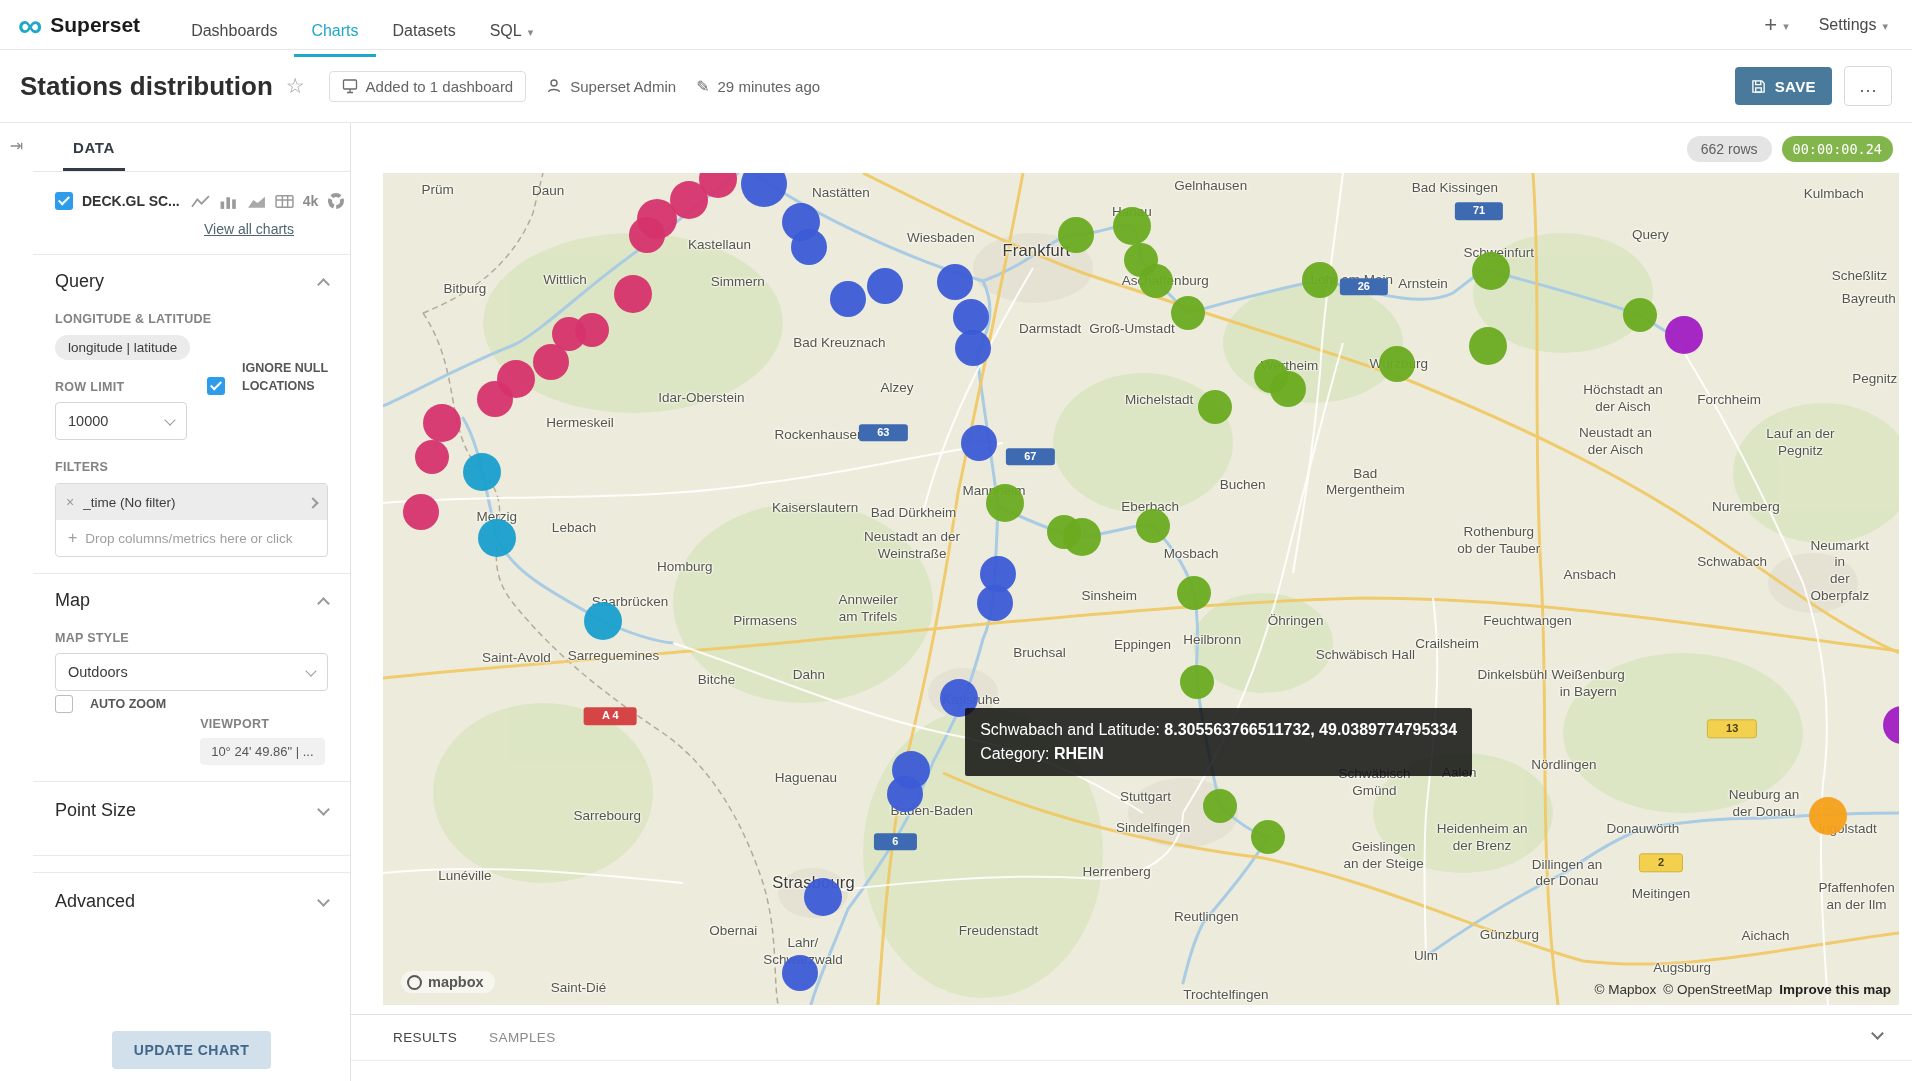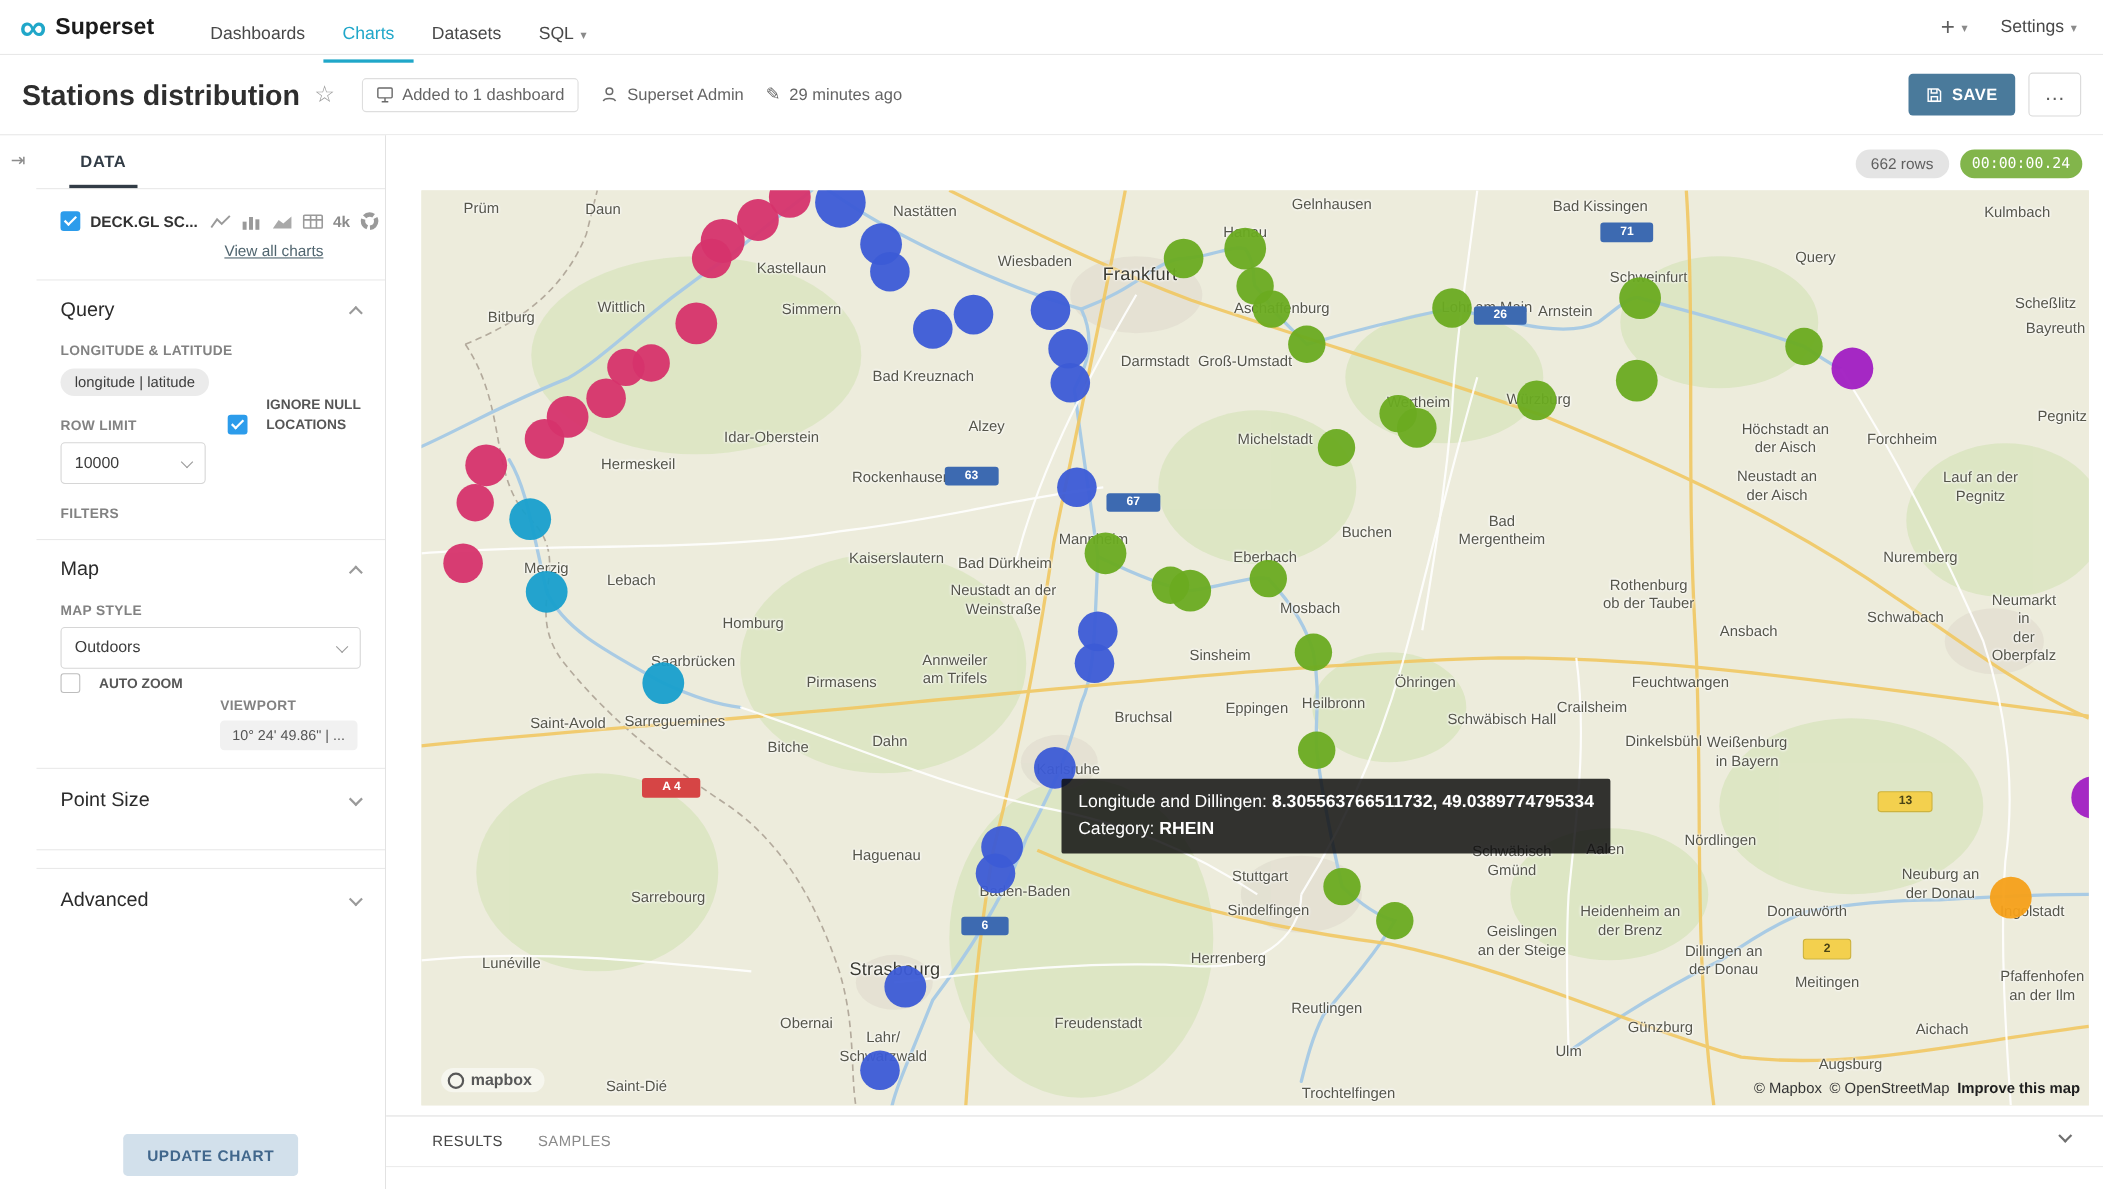--- a/index.html
+++ b/index.html
@@ -234,20 +234,31 @@
             </div>
           </div>
           <div class="qcol2">
             <div class="cbrow">
               <span class="cb on"></span>
               <span class="cblabel">IGNORE NULL LOCATIONS</span>
             </div>
           </div>
         </div>
         <div class="lbl">FILTERS</div>
+        <div class="fctl">
+          <div class="frow1">
+            <span class="fx"></span>
+            <span>_time (No filter)</span>
+            <span class="farrow"><span class="chev right"></span></span>
+          </div>
+          <div class="frow2">
+            <span class="plusico"></span>
+            <span>Drop columns/metrics here or click</span>
+          </div>
+        </div>
 
         <div class="pdivider"></div>
 
         <div class="sechead">
           <span class="t">Map</span>
           <span class="chev up"></span>
         </div>
         <div class="lbl">MAP STYLE</div>
         <div class="select">
           <span>Outdoors</span>
@@ -520,21 +531,21 @@
             <div class="dot" style="left: 53.5%; top: 50.5%; width: 34px; height: 34px; background: rgb(106, 171, 32);"></div>
             <div class="dot" style="left: 53.7%; top: 61.2%; width: 34px; height: 34px; background: rgb(106, 171, 32);"></div>
             <div class="dot" style="left: 55.2%; top: 76.1%; width: 34px; height: 34px; background: rgb(106, 171, 32);"></div>
             <div class="dot" style="left: 58.4%; top: 79.8%; width: 34px; height: 34px; background: rgb(106, 171, 32);"></div>
             <div class="dot" style="left: 85.8%; top: 19.5%; width: 38px; height: 38px; background: rgb(161, 30, 194);"></div>
             <div class="dot" style="left: 100.2%; top: 66.3%; width: 38px; height: 38px; background: rgb(161, 30, 194);"></div>
             <div class="dot" style="left: 95.3%; top: 77.3%; width: 38px; height: 38px; background: rgb(246, 160, 25);"></div>
           </div>
 
         <div class="tooltip">
-          <div><span>Longitude and Dillingen: </span><b>8.305563766511732, 49.0389774795334</b></div>
+          <div><span>Schwabach and Latitude: </span><b>8.305563766511732, 49.0389774795334</b></div>
           <div><span>Category: </span><b>RHEIN</b></div>
         </div>
 
         <div class="mblogo">
           <span class="mbcirc"></span>
           <span>mapbox</span>
         </div>
         <div class="attrib">
           <span>© Mapbox</span>
           <span>© OpenStreetMap</span>

